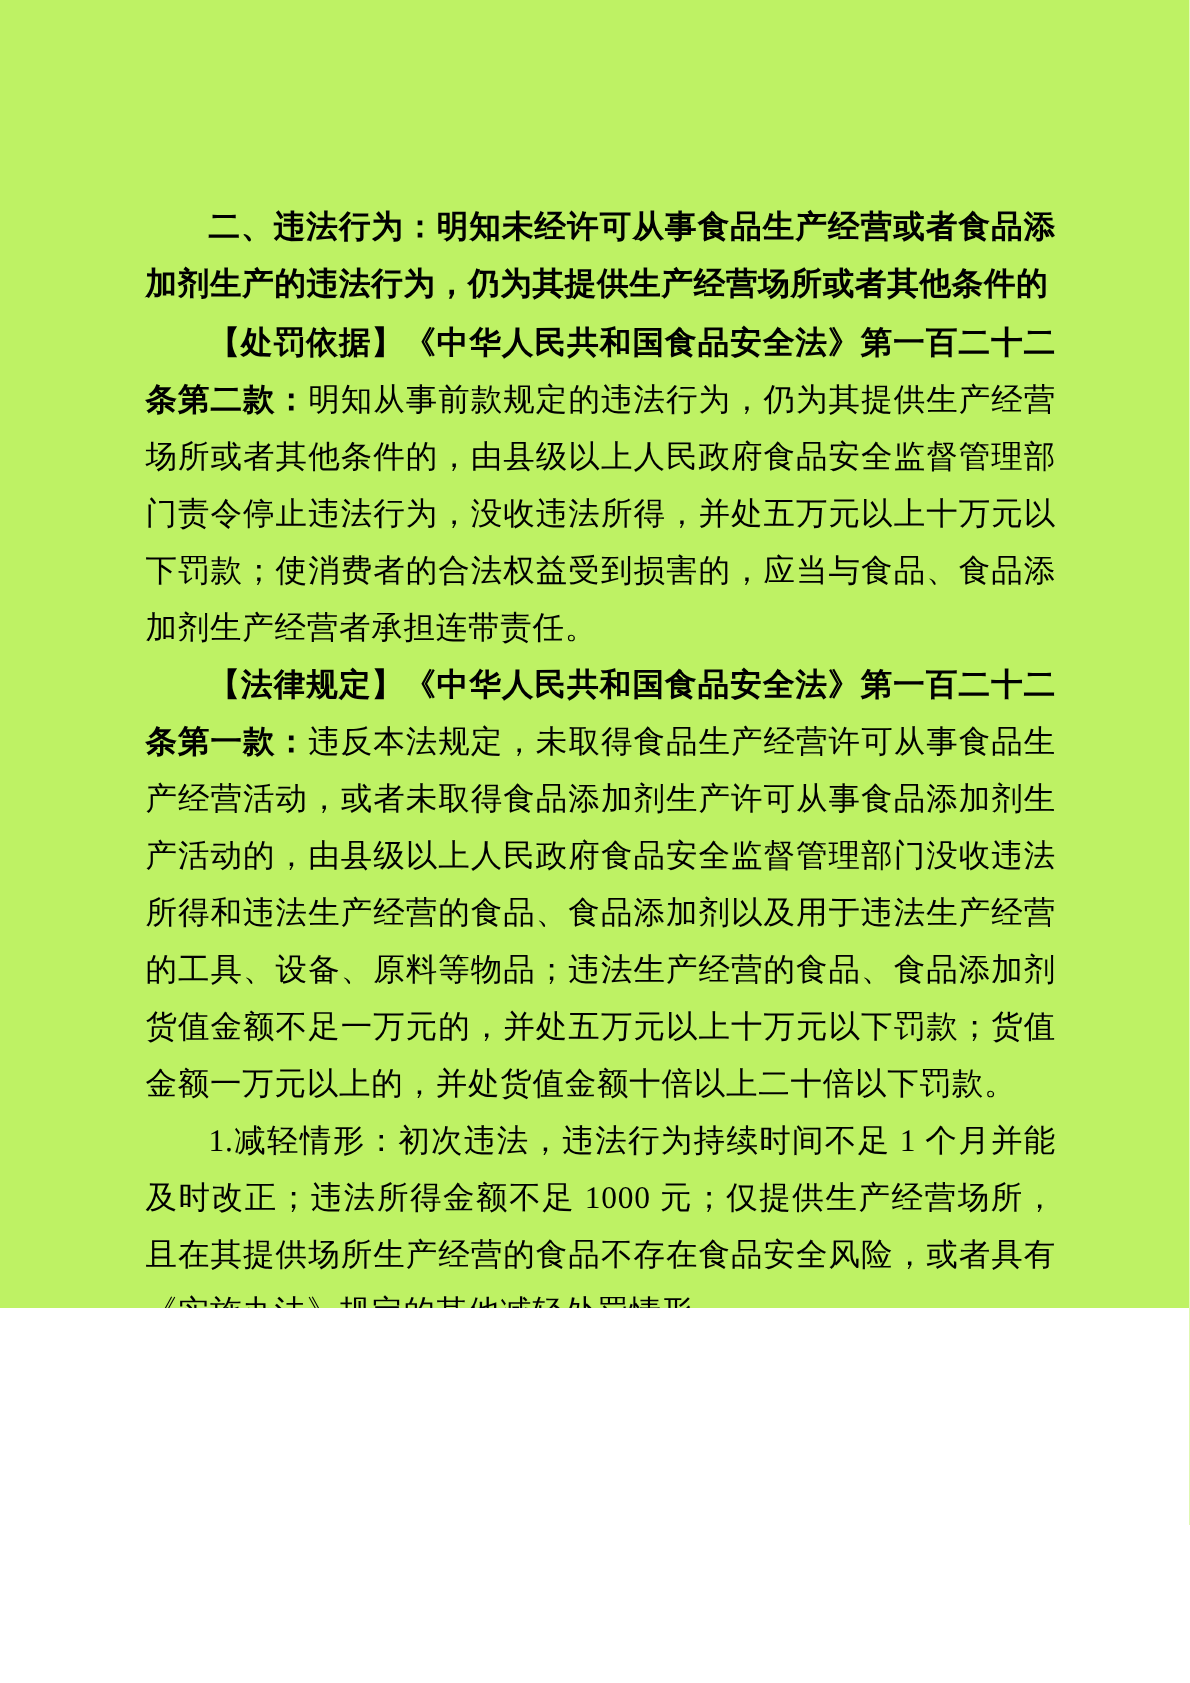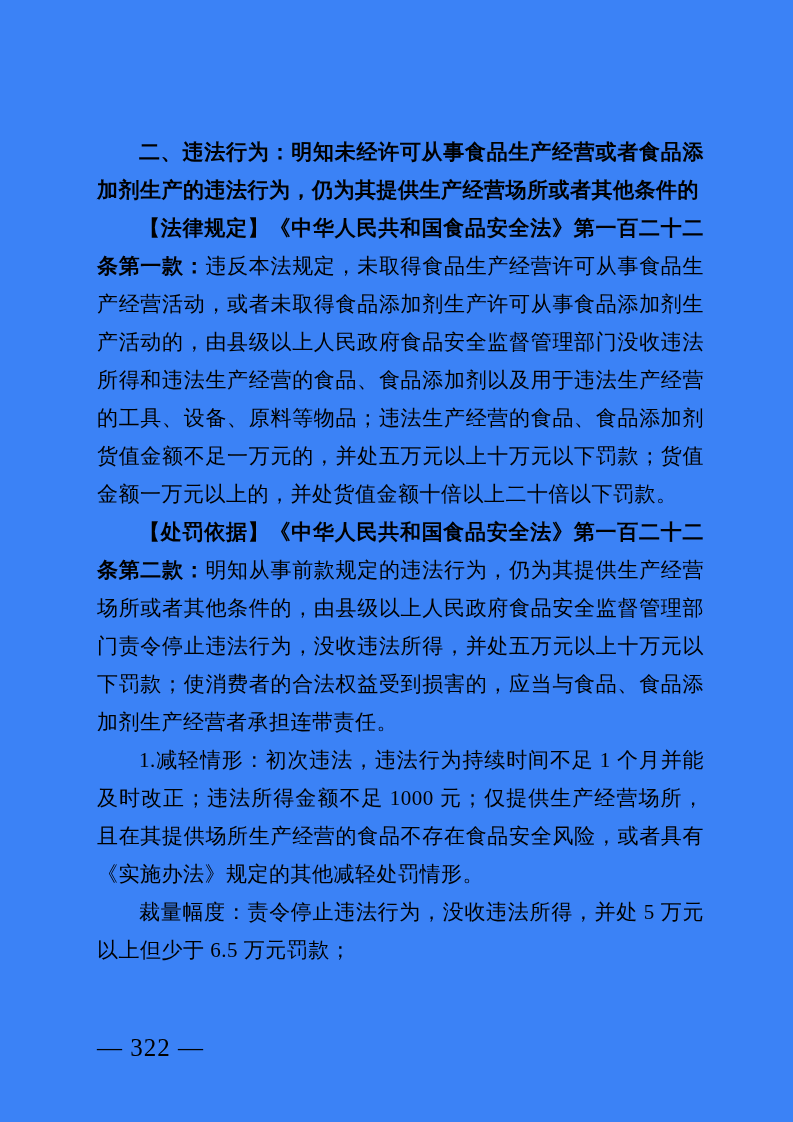--- a/index.html
+++ b/index.html
@@ -5,22 +5,22 @@
 <style>
   * { box-sizing: border-box; }
   html, body {
     margin: 0;
     padding: 0;
     background: #ffffff;
   }
   .page {
     position: relative;
     width: 793px;
-    height: 1122px;
-    background: #3b82f6;
+    height: 872px;
+    background: #bef264;
     overflow: hidden;
     color: #000000;
     font-family: "Liberation Serif", "DejaVu Serif", serif;
   }
   .content {
     position: absolute;
     left: 97px;
     top: 133px;
     width: 607px;
   }
@@ -54,23 +54,23 @@
   }
 </style>
 </head>
 <body>
 
 <div class="page">
   <div class="content">
 
     <p class="heading">二、违法行为：明知未经许可从事食品生产经营或者食品添加剂生产的违法行为，仍为其提供生产经营场所或者其他条件的</p>
 
+    <p><span class="bold-run">【处罚依据】</span><span class="bold-run">《中华人民共和国食品安全法》第一百二十二条第二款：</span><span>明知从事前款规定的违法行为，仍为其提供生产经营场所或者其他条件的，由县级以上人民政府食品安全监督管理部门责令停止违法行为，没收违法所得，并处五万元以上十万元以下罚款；使消费者的合法权益受到损害的，应当与食品、食品添加剂生产经营者承担连带责任。</span></p>
+
     <p><span class="bold-run">【法律规定】</span><span class="bold-run">《中华人民共和国食品安全法》第一百二十二条第一款：</span><span>违反本法规定，未取得食品生产经营许可从事食品生产经营活动，或者未取得食品添加剂生产许可从事食品添加剂生产活动的，由县级以上人民政府食品安全监督管理部门没收违法所得和违法生产经营的食品、食品添加剂以及用于违法生产经营的工具、设备、原料等物品；违法生产经营的食品、食品添加剂货值金额不足一万元的，并处五万元以上十万元以下罚款；货值金额一万元以上的，并处货值金额十倍以上二十倍以下罚款。</span></p>
-
-    <p><span class="bold-run">【处罚依据】</span><span class="bold-run">《中华人民共和国食品安全法》第一百二十二条第二款：</span><span>明知从事前款规定的违法行为，仍为其提供生产经营场所或者其他条件的，由县级以上人民政府食品安全监督管理部门责令停止违法行为，没收违法所得，并处五万元以上十万元以下罚款；使消费者的合法权益受到损害的，应当与食品、食品添加剂生产经营者承担连带责任。</span></p>
 
 
     <p>1.减轻情形：初次违法，违法行为持续时间不足 1 个月并能及时改正；违法所得金额不足 1000 元；仅提供生产经营场所，且在其提供场所生产经营的食品不存在食品安全风险，或者具有《实施办法》规定的其他减轻处罚情形。</p>
 
 
 
     <p>裁量幅度：责令停止违法行为，没收违法所得，并处 5 万元以上但少于 6.5 万元罚款；</p>
 
   </div>
 

